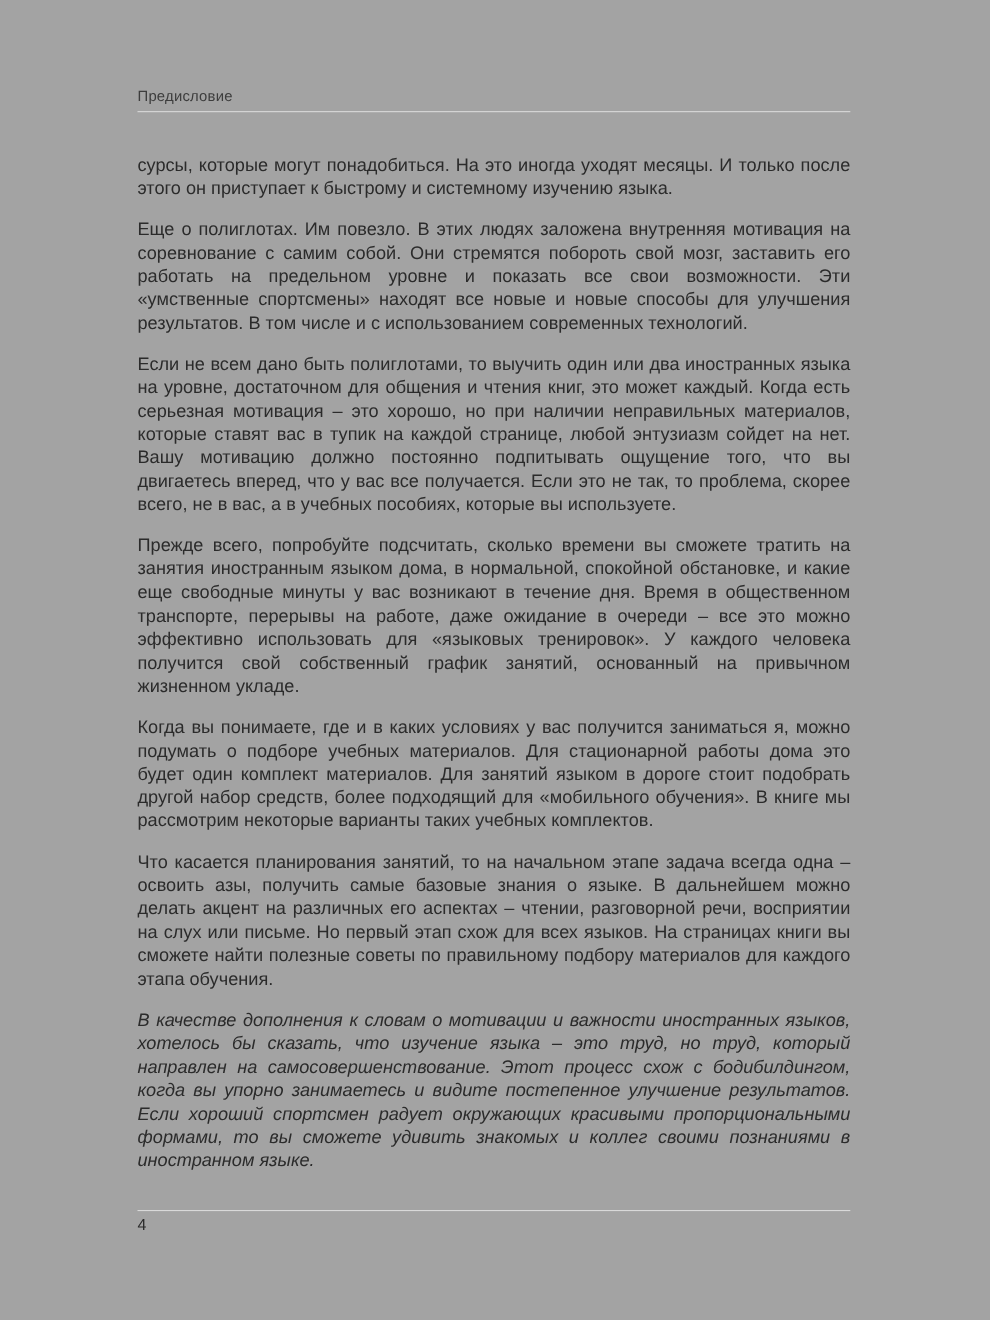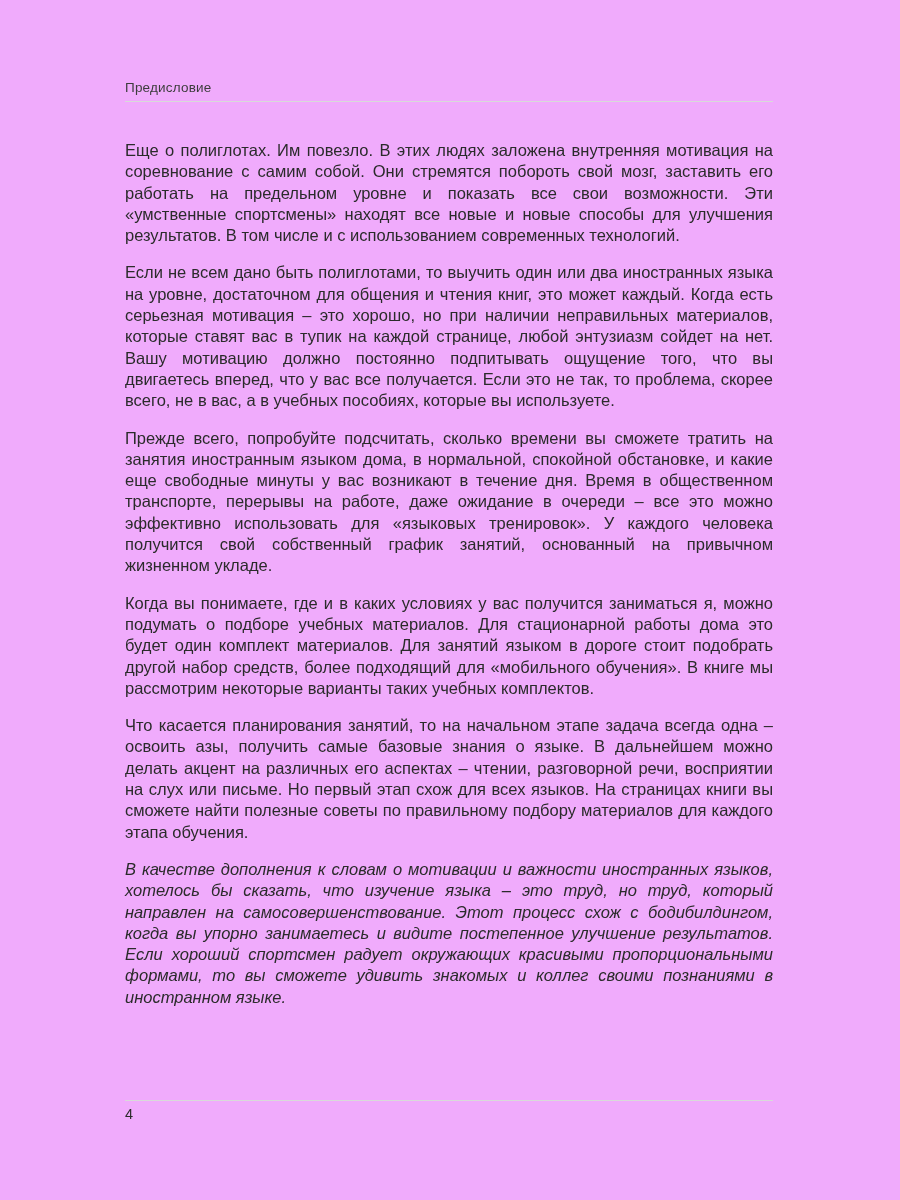--- a/index.html
+++ b/index.html
@@ -4,21 +4,21 @@
 <style>
   * { margin: 0; padding: 0; box-sizing: border-box; }
   html, body { background: #ffffff; }
   body { font-family: "Liberation Sans", sans-serif; }
 
   .page {
     position: relative;
     width: 900px;
     height: 1200px;
     margin: 0 auto;
-    background: #f0abfc;
+    background: #a3a3a3;
     overflow: hidden;
   }
 
   .running-head {
     position: absolute;
     top: 80px;
     left: 125px;
     width: 648px;
     font-size: 13.5px;
     color: #3d3d3d;
@@ -71,20 +71,21 @@
 </head>
 <body>
 
 <div class="page">
 
   <div class="running-head">Предисловие</div>
 
   <div class="head-rule"></div>
 
   <div class="body-text">
+      <p class="para">сурсы, которые могут понадобиться. На это иногда уходят месяцы. И только после этого он приступает к быстрому и системному изучению языка.</p>
       <p class="para">Еще о полиглотах. Им повезло. В этих людях заложена внутренняя мотивация на соревнование с самим собой. Они стремятся побороть свой мозг, заставить его работать на предельном уровне и показать все свои возможности. Эти «умственные спортсмены» находят все новые и новые способы для улучшения результатов. В том числе и с использованием современных технологий.</p>
       <p class="para">Если не всем дано быть полиглотами, то выучить один или два иностранных языка на уровне, достаточном для общения и чтения книг, это может каждый. Когда есть серьезная мотивация – это хорошо, но при наличии неправильных материалов, которые ставят вас в тупик на каждой странице, любой энтузиазм сойдет на нет. Вашу мотивацию должно постоянно подпитывать ощущение того, что вы двигаетесь вперед, что у вас все получается. Если это не так, то проблема, скорее всего, не в вас, а в учебных пособиях, которые вы используете.</p>
       <p class="para">Прежде всего, попробуйте подсчитать, сколько времени вы сможете тратить на занятия иностранным языком дома, в нормальной, спокойной обстановке, и какие еще свободные минуты у вас возникают в течение дня. Время в общественном транспорте, перерывы на работе, даже ожидание в очереди – все это можно эффективно использовать для «языковых тренировок». У каждого человека получится свой собственный график занятий, основанный на привычном жизненном укладе.</p>
       <p class="para">Когда вы понимаете, где и в каких условиях у вас получится заниматься я, можно подумать о подборе учебных материалов. Для стационарной работы дома это будет один комплект материалов. Для занятий языком в дороге стоит подобрать другой набор средств, более подходящий для «мобильного обучения». В книге мы рассмотрим некоторые варианты таких учебных комплектов.</p>
       <p class="para">Что касается планирования занятий, то на начальном этапе задача всегда одна – освоить азы, получить самые базовые знания о языке. В дальнейшем можно делать акцент на различных его аспектах – чтении, разговорной речи, восприятии на слух или письме. Но первый этап схож для всех языков. На страницах книги вы сможете найти полезные советы по правильному подбору материалов для каждого этапа обучения.</p>
       <p class="para">В качестве дополнения к словам о мотивации и важности иностранных языков, хотелось бы сказать, что изучение языка – это труд, но труд, который направлен на самосовершенствование. Этот процесс схож с бодибилдингом, когда вы упорно занимаетесь и видите постепенное улучшение результатов. Если хороший спортсмен радует окружающих красивыми пропорциональными формами, то вы сможете удивить знакомых и коллег своими познаниями в иностранном языке.</p>
     </div>
 
   <div class="foot-rule"></div>
 

